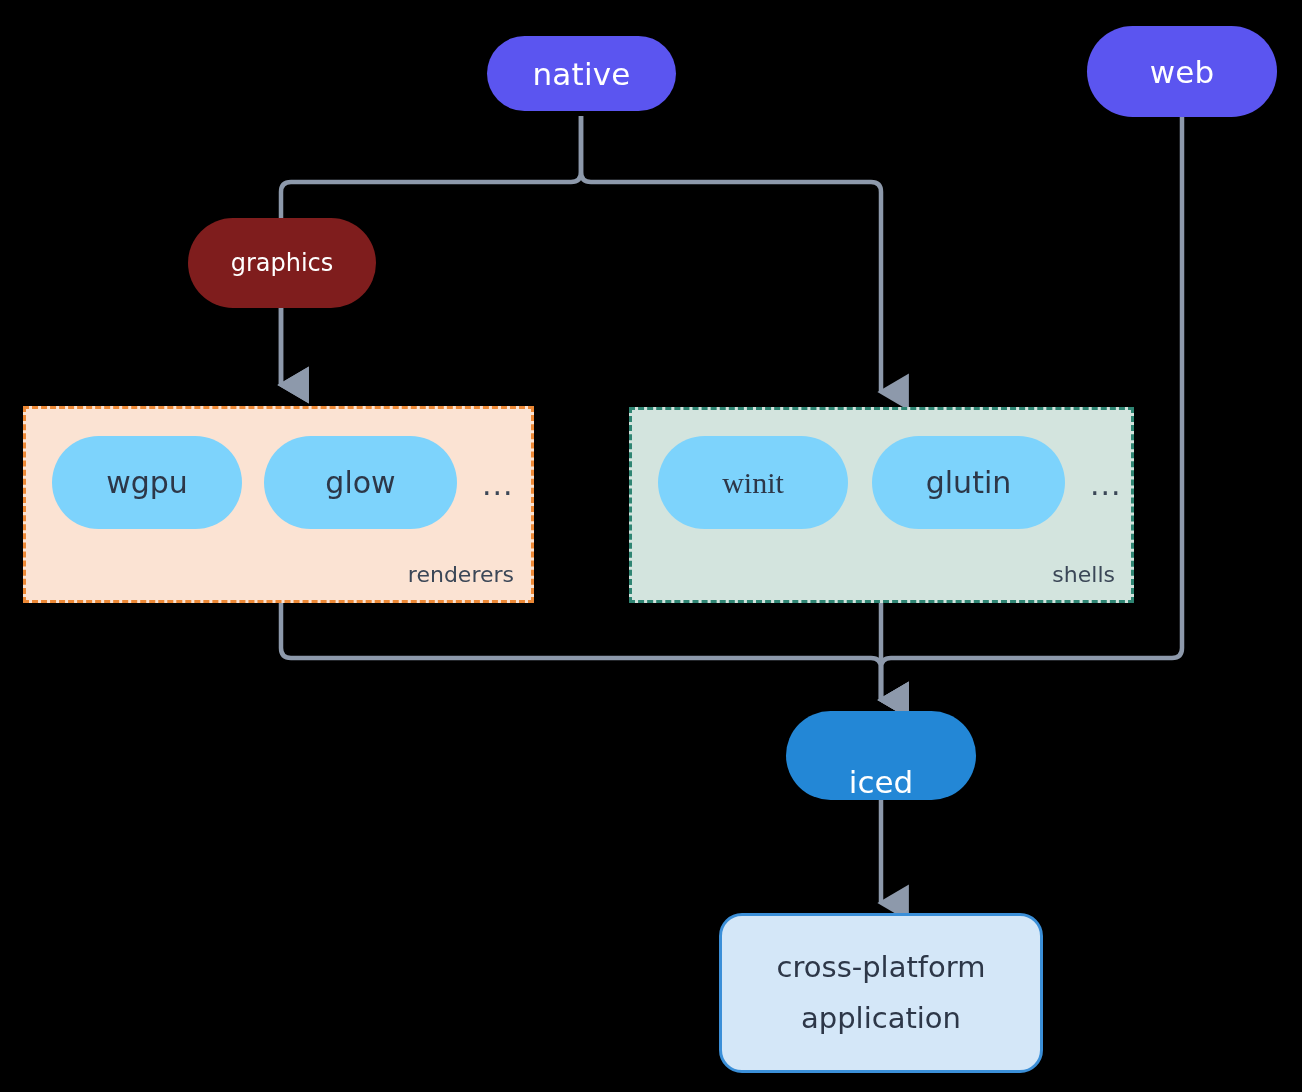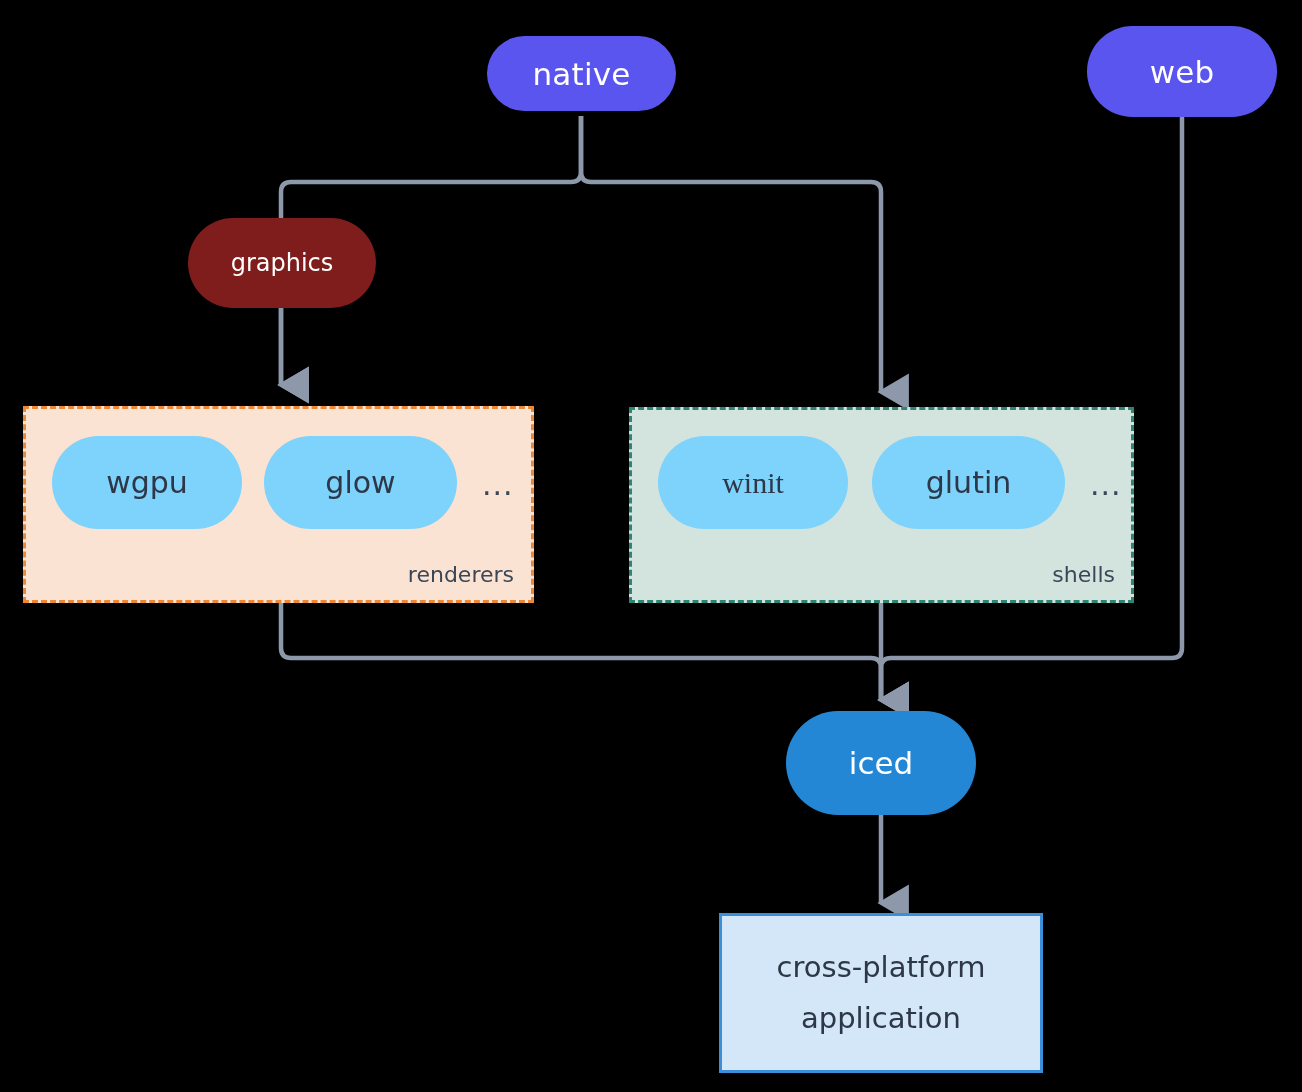--- a/index.html
+++ b/index.html
@@ -166,22 +166,22 @@
     <div class="sub-pill" style="left:26px; top:26px; width:190px; height:93px;font-family:Liberation Serif, serif;">
       <span>winit</span>
     </div>
     <div class="sub-pill" style="left:240px; top:26px; width:193px; height:93px;">
       <span>glutin</span>
     </div>
     <div class="ellipsis" style="left:458px; top:57px;">...</div>
     <div class="group-label" style="right:16px; bottom:13px;">shells</div>
   </div>
 
-  <div class="node pill-iced" style="left:786px; top:711px; width:190px; height:104px;">
+  <div class="node pill-iced" style="left:786px; top:711px; width:190px; height:89px;align-items:flex-end;">
     <span>iced</span>
   </div>
 
-  <div class="app-box" style="left:719px; top:913px; width:324px; height:160px;">
+  <div class="app-box" style="left:719px; top:913px; width:324px; height:160px;border-radius:23px;">
     <span>cross-platform</span>
     <span>application</span>
   </div>
 
 </div>
 
 </body></html>

